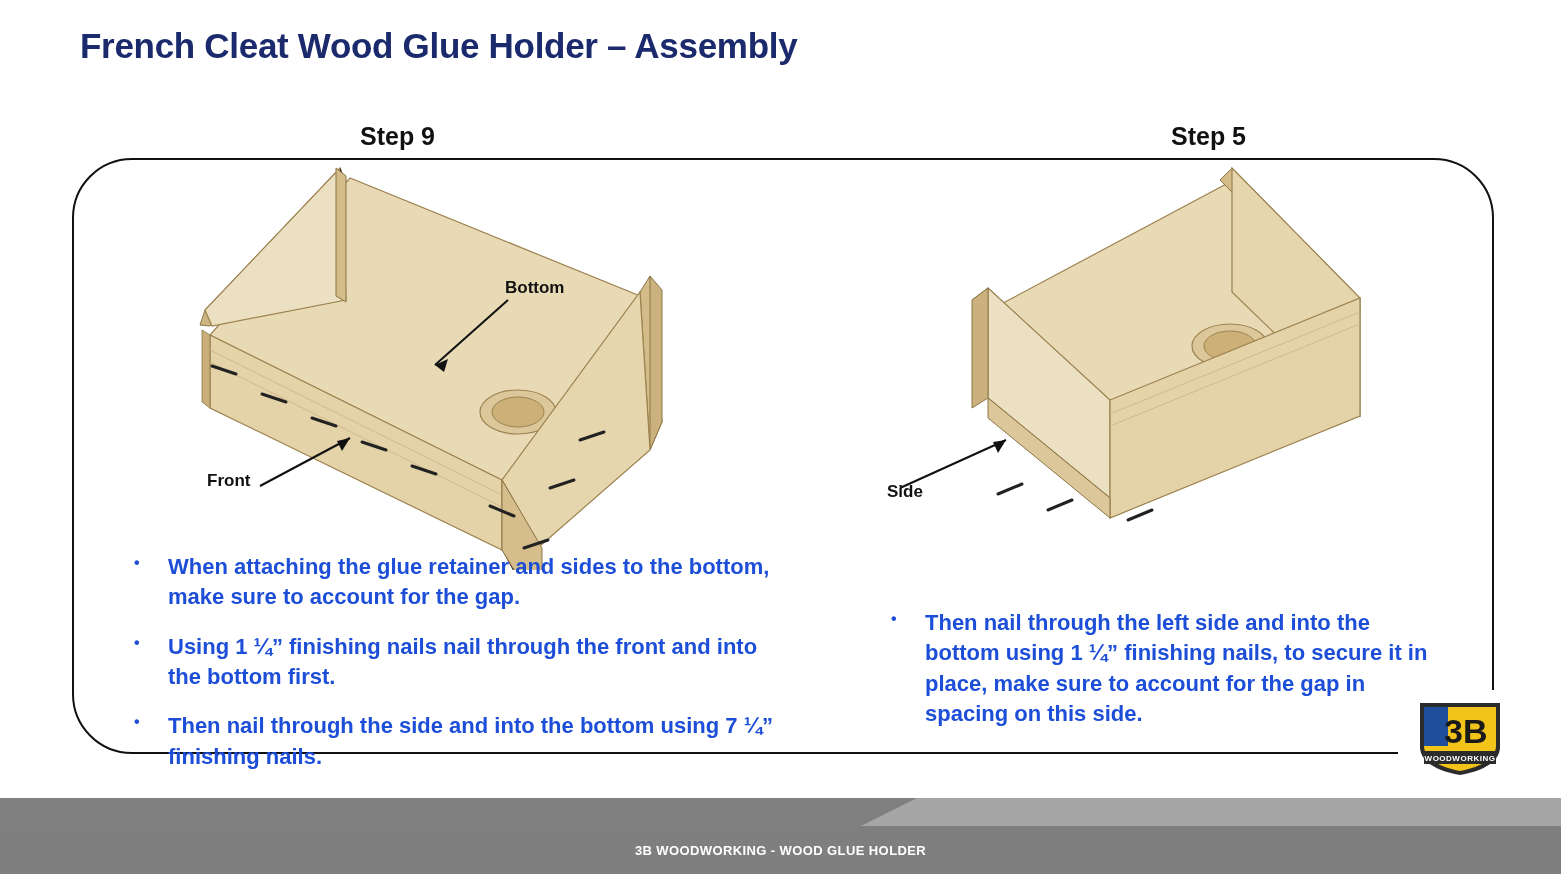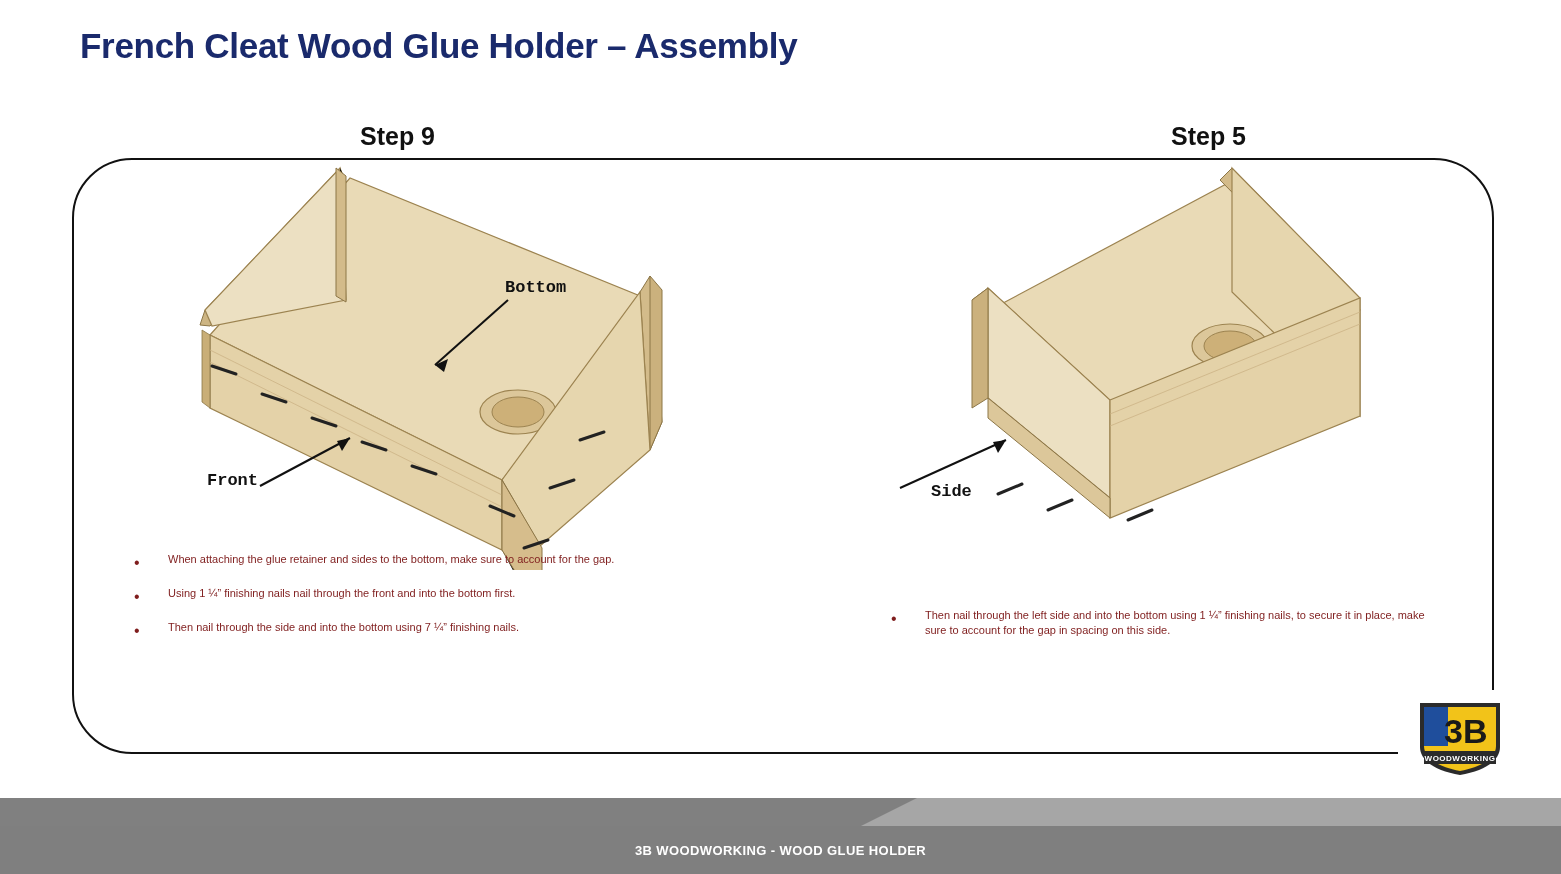--- a/index.html
+++ b/index.html
@@ -43,33 +43,32 @@
     position:absolute;
     left:1398px;top:690px;
     width:110px;height:80px;
     background:#fff;
   }
 
   .callout-label{
     position:absolute;
     font-size:17px;font-weight:bold;color:#111;
     white-space:nowrap;
-    font-family:Liberation Mono, monospace;
   }
   #label-bottom{left:505px;top:278px;}
   #label-front{left:207px;top:471px;}
-  #label-side{left:887px;top:482px;margin-left:44px;}
+  #label-side{left:887px;top:482px;}
 
   .bullets{position:absolute;}
   #bullets-left{left:128px;top:552px;width:660px;}
   #bullets-right{left:885px;top:608px;width:560px;}
   .bullet{
     position:relative;
     padding-left:40px;
-    font-size:11px;font-weight:normal;color:#7f1d1d;
+    font-size:22px;font-weight:bold;color:#1d4ed8;
     line-height:1.38;
     margin-bottom:19px;
   }
   .bullet:before{
     content:"\2022";
     position:absolute;left:6px;top:0;
     font-size:16px;
   }
 
   

